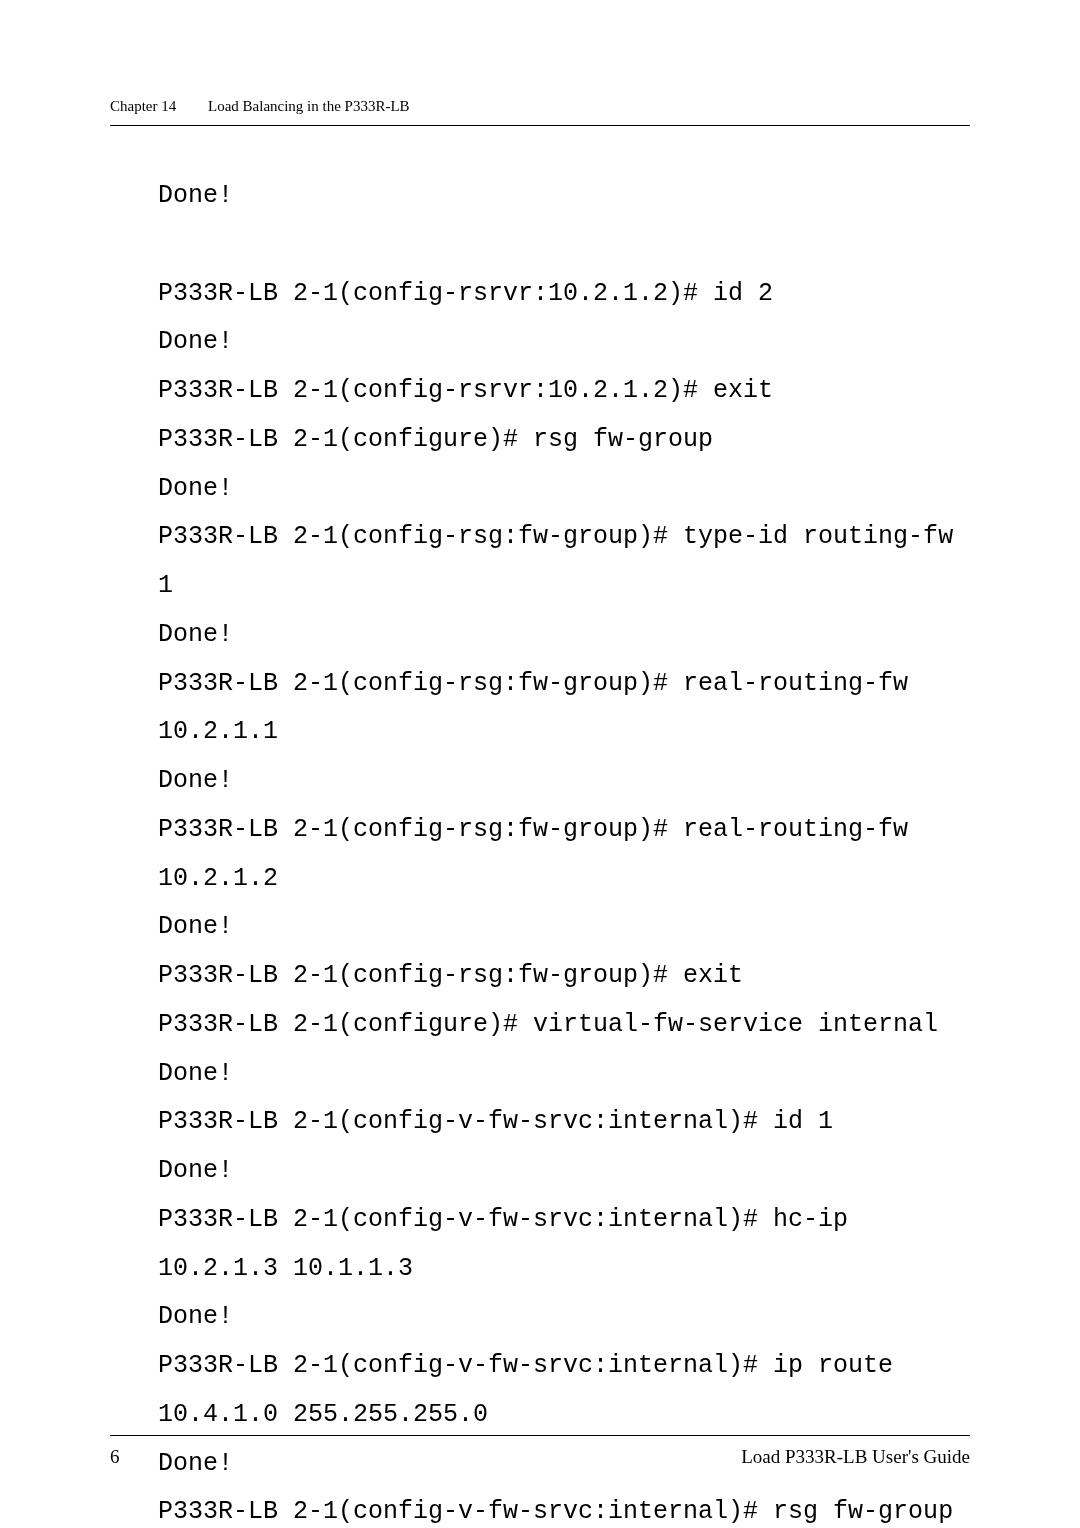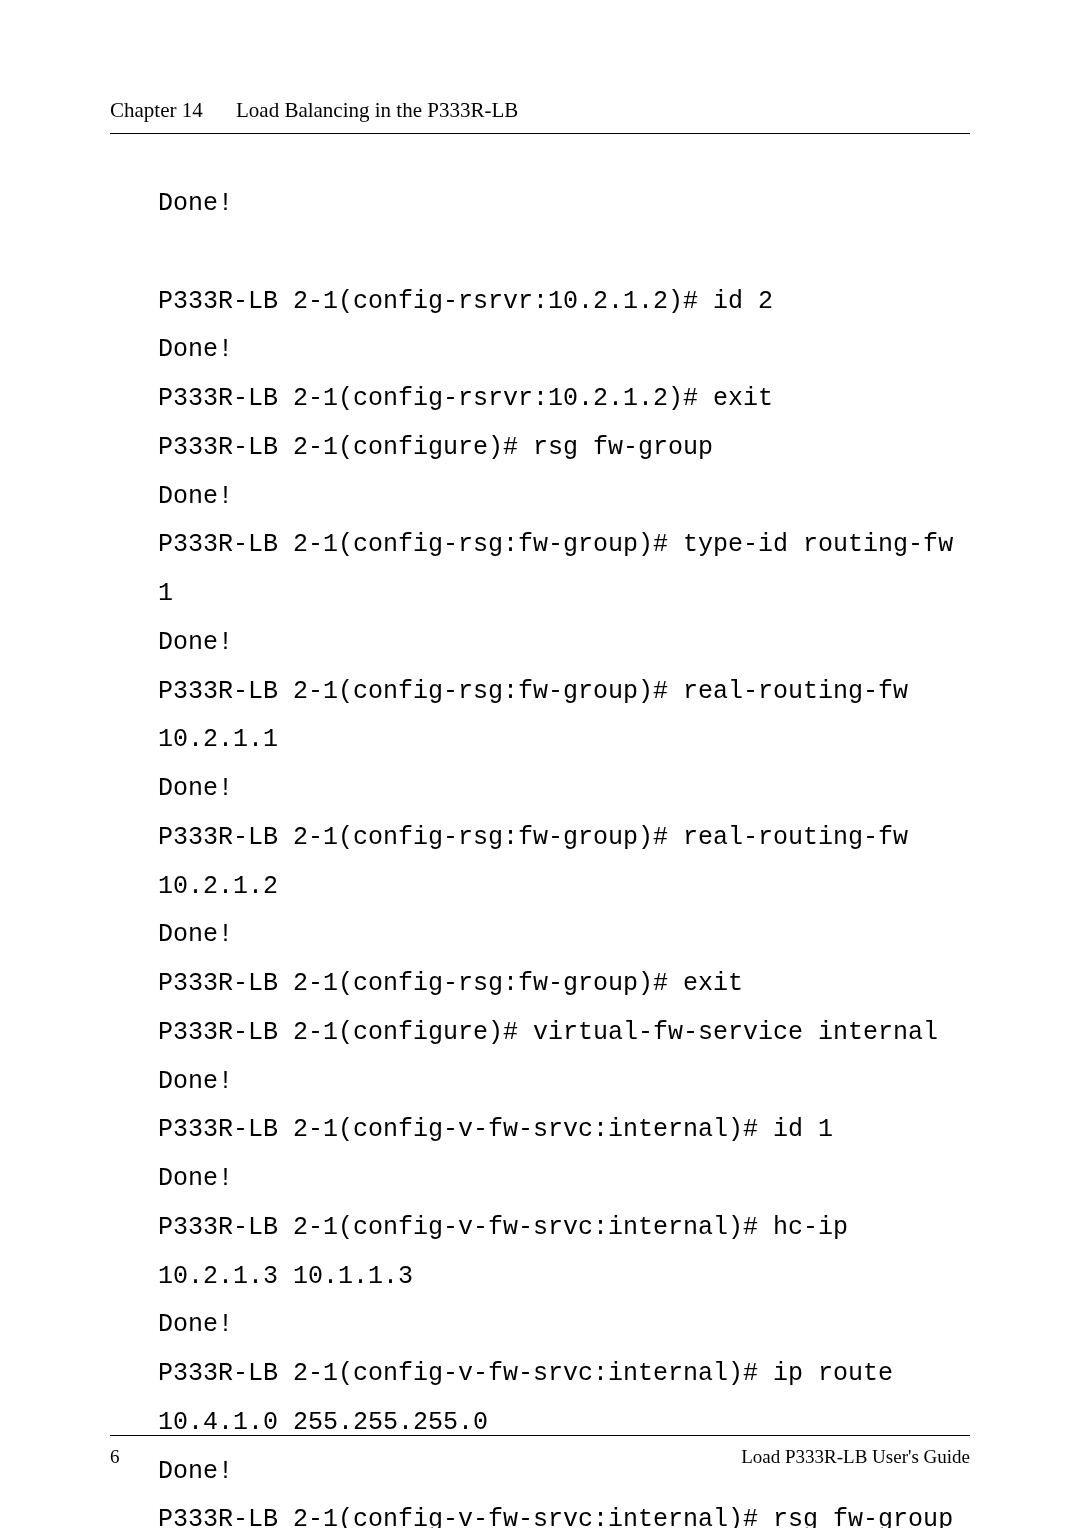--- a/index.html
+++ b/index.html
@@ -14,21 +14,21 @@
     box-sizing: border-box;
   }
   .page {
     padding: 98px 110px 60px 110px;
     box-sizing: border-box;
     height: 100%;
     position: relative;
   }
   .header {
     font-family: "Palatino Linotype", "Book Antiqua", Palatino, serif;
-    font-size: 21px;
+    font-size: 15px;
     color: #000000;
     margin-bottom: 10px;
   }
   .header .chapter-num {
     display: inline-block;
     margin-right: 28px;
   }
   .header-rule {
     border: none;
     border-top: 1.5px solid #000000;

